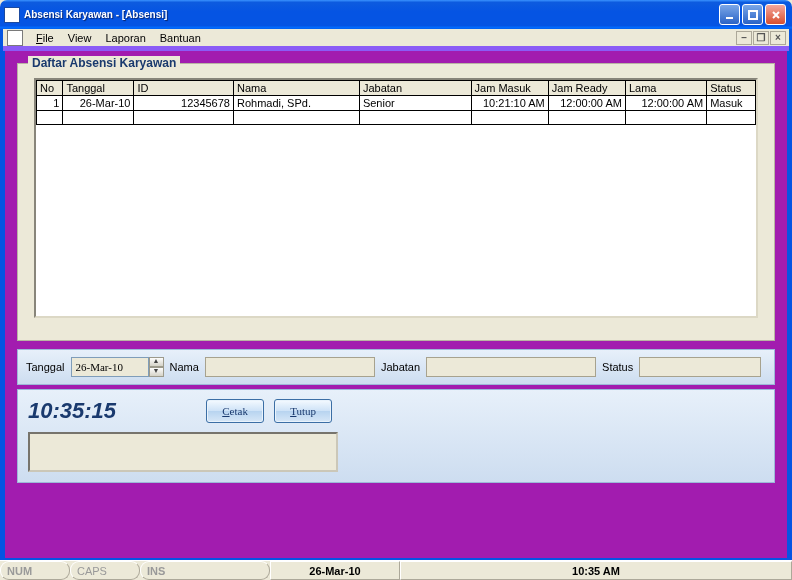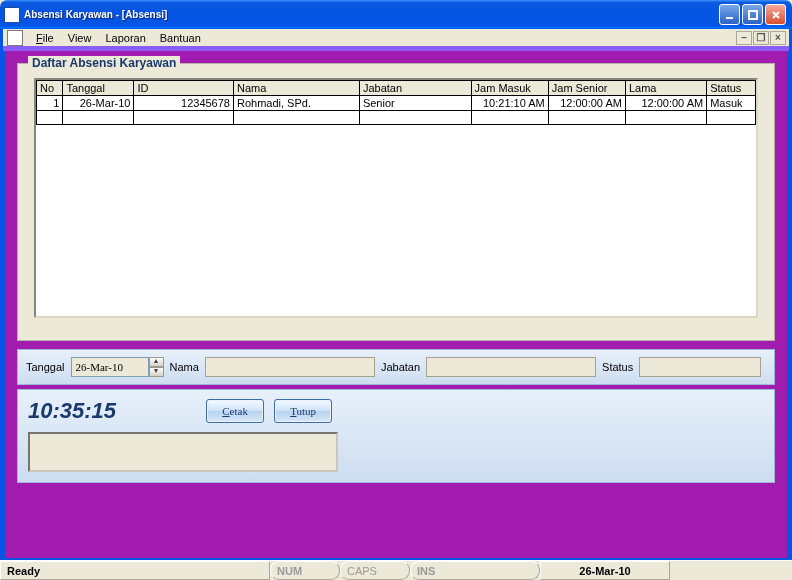--- a/index.html
+++ b/index.html
@@ -328,21 +328,21 @@
             <col class="colStat">
         </colgroup>
         <thead>
           <tr>
             <th>No</th>
             <th>Tanggal</th>
             <th>ID</th>
             <th>Nama</th>
             <th>Jabatan</th>
             <th>Jam Masuk</th>
-            <th>Jam Senior</th>
+            <th>Jam Ready</th>
             <th>Lama</th>
             <th>Status</th>
           </tr>
         </thead>
         <tbody>
           <tr>
             <td class="num">1</td>
             <td class="num">26-Mar-10</td>
             <td class="num">12345678</td>
             <td>Rohmadi, SPd.</td>
@@ -391,18 +391,18 @@
       <div style="width:70px"></div>
       <button class="xpbtn"><u>C</u>etak</button>
       <button class="xpbtn"><u>T</u>utup</button>
     </div>
     <div class="msgbox"></div>
   </div>
 
 </div>
 
 <div class="statusbar">
-  <div class="cell ready">Ready</div>
   <div class="cell num dim">NUM</div>
   <div class="cell caps dim">CAPS</div>
   <div class="cell ins dim">INS</div>
   <div class="cell date">26-Mar-10</div>
+  <div class="cell time">10:35 AM</div>
 </div>
 
 </body></html>

